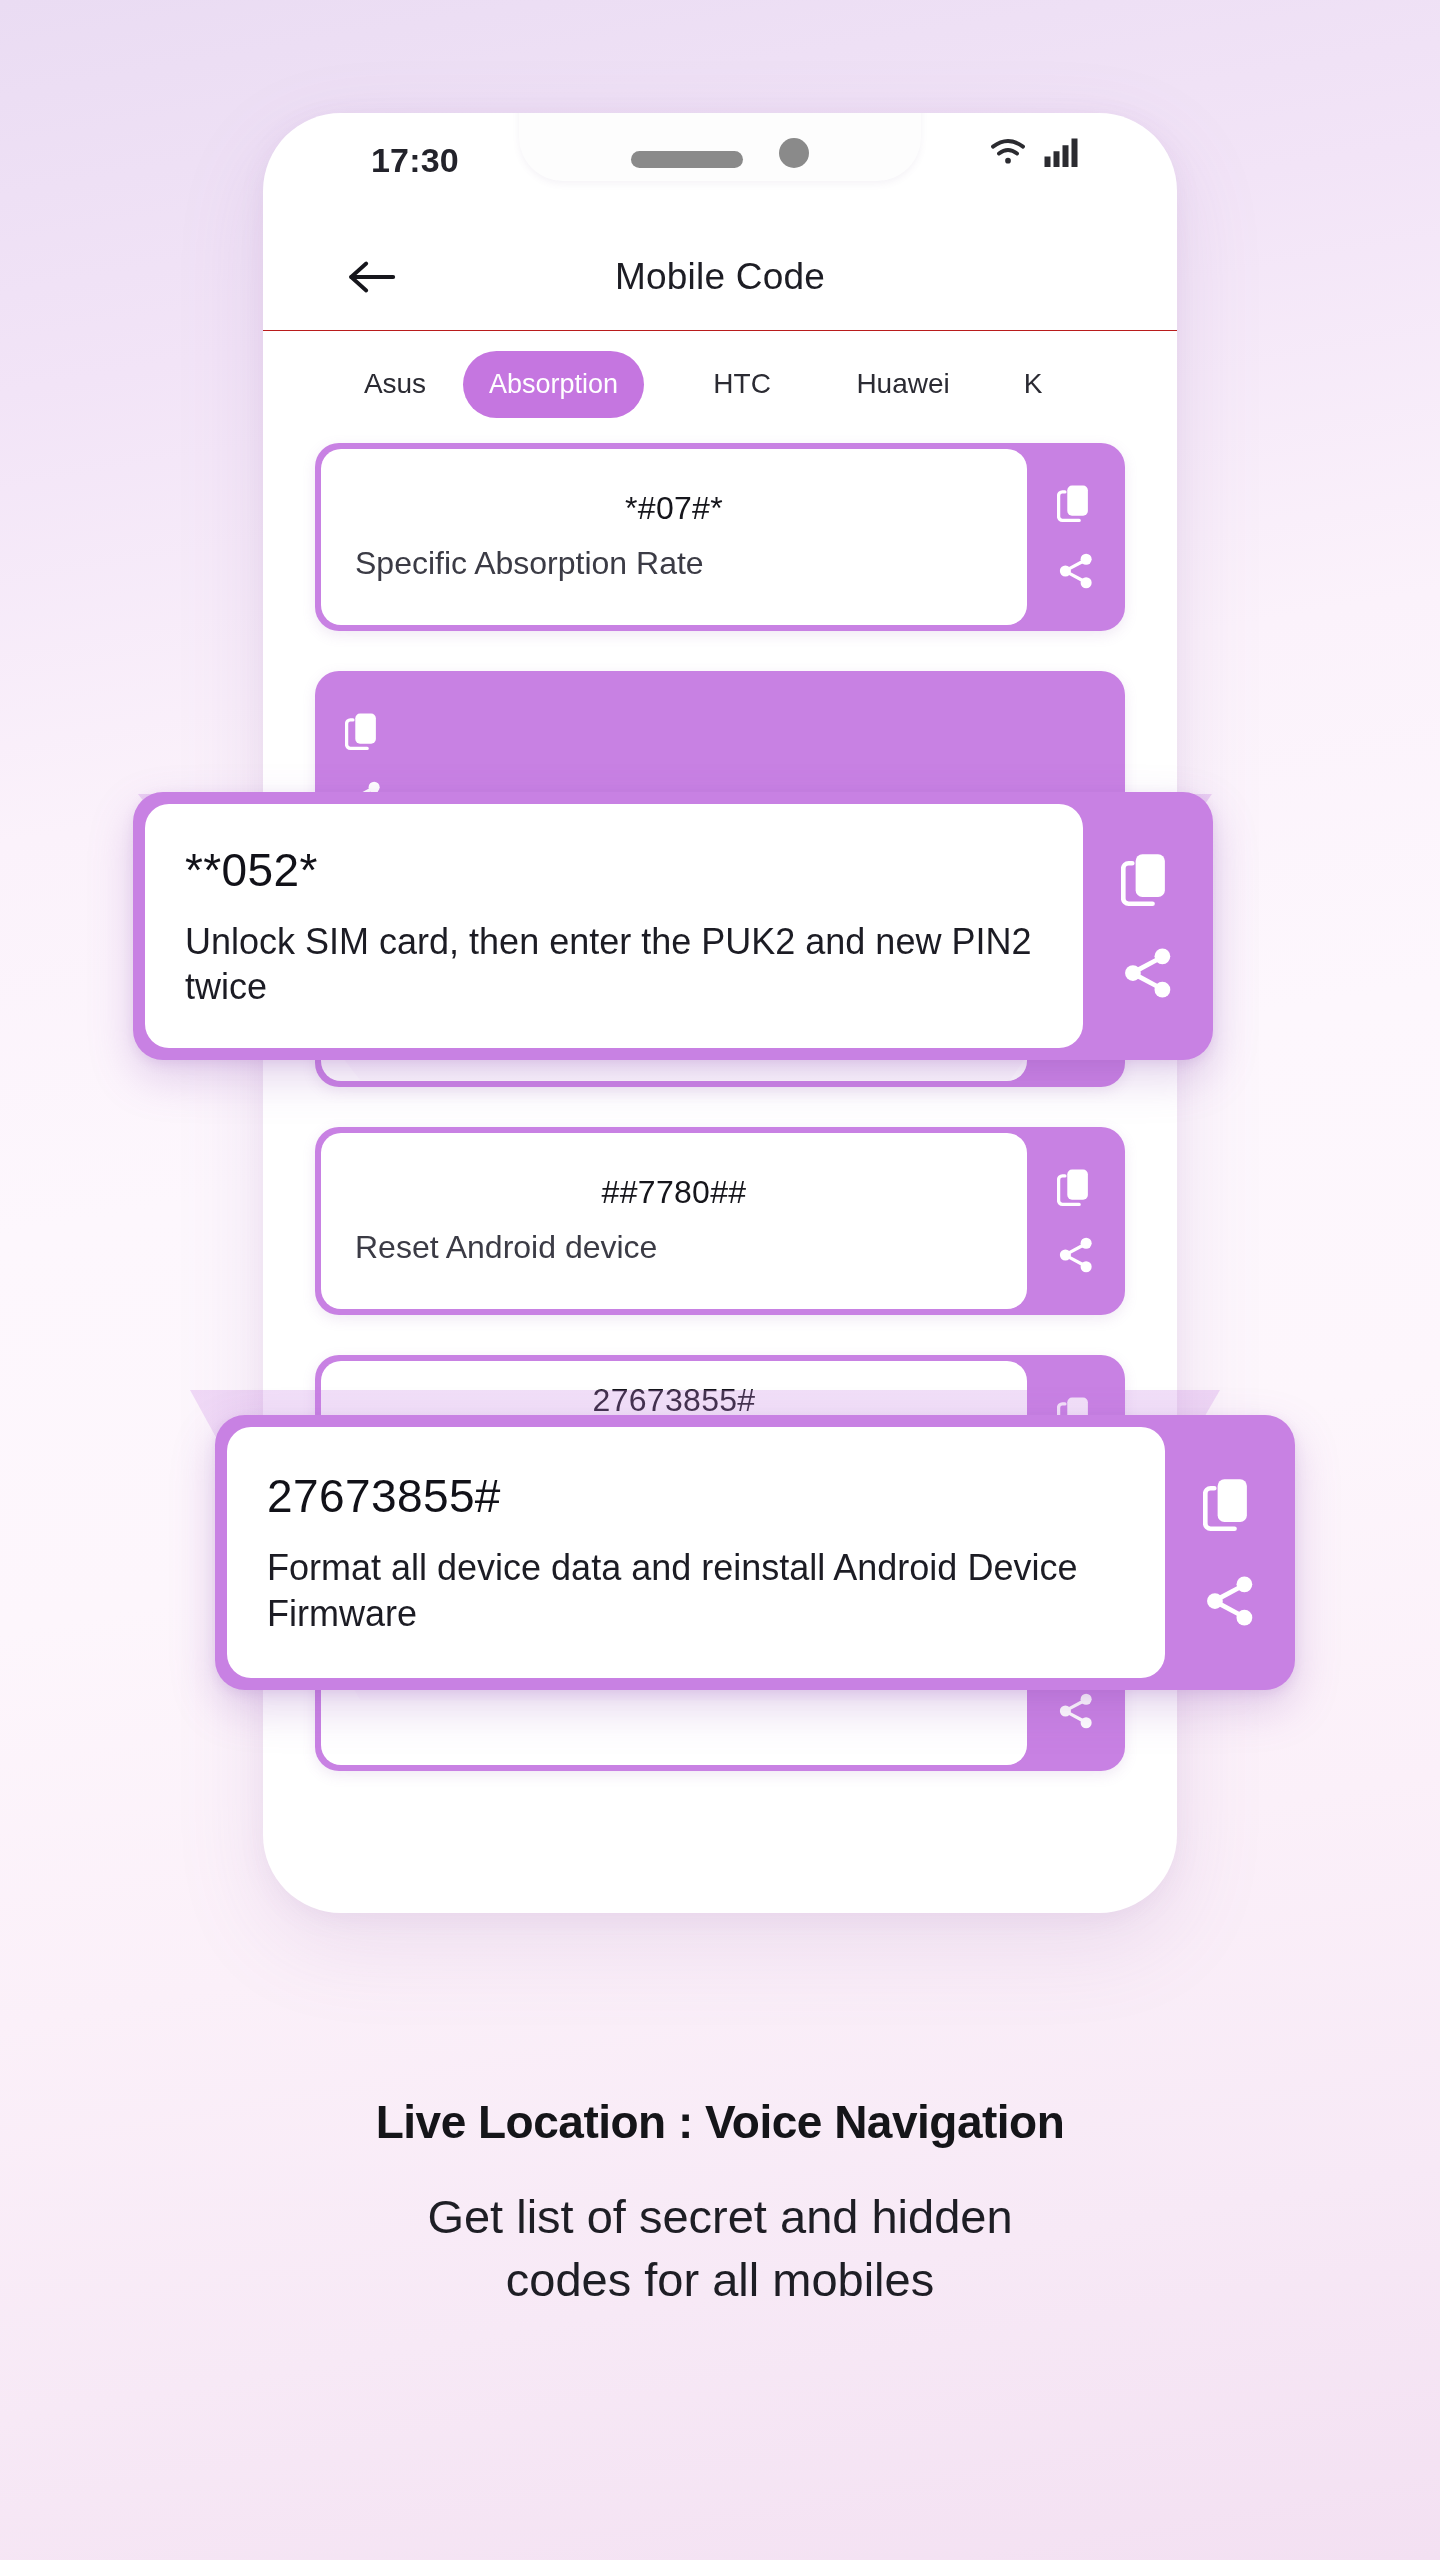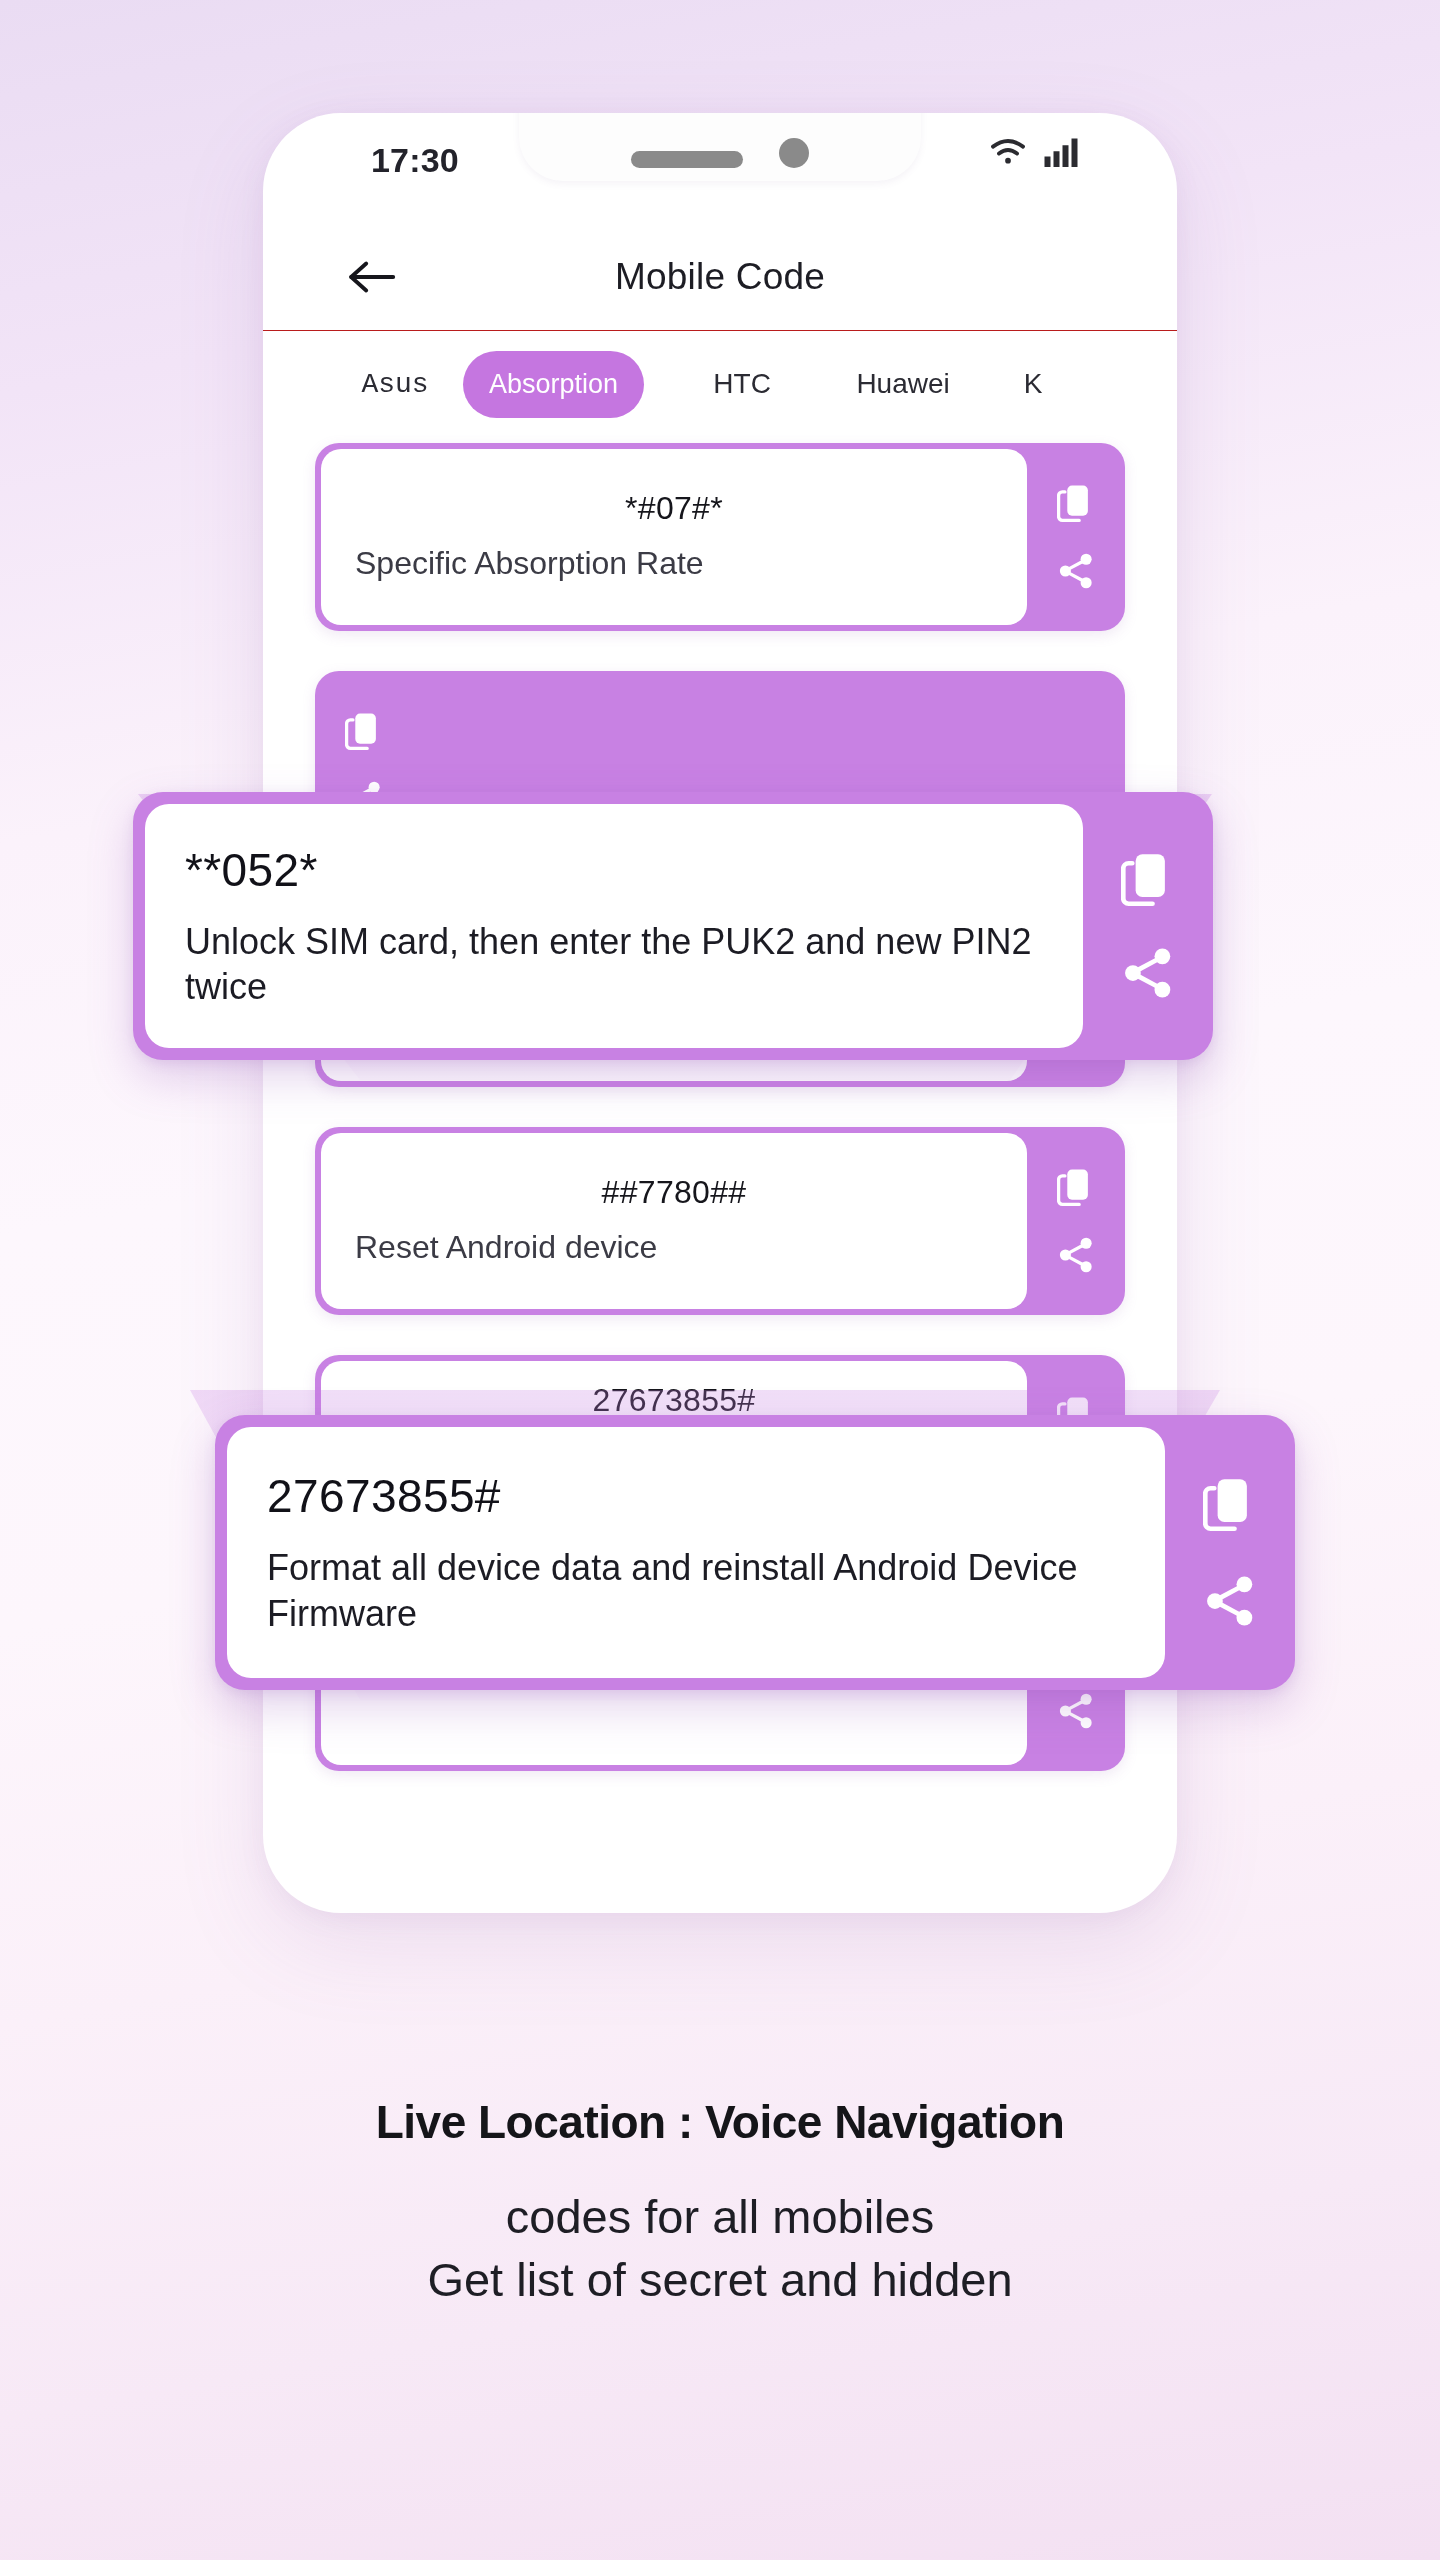--- a/index.html
+++ b/index.html
@@ -135,21 +135,21 @@
   }
   .tab {
     font-size: 28px;
     color: #2b2b33;
     padding: 16px 0;
     white-space: nowrap;
     flex: 0 0 auto;
     text-align: center;
     cursor: pointer;
   }
-  .tab.t-asus      { width: 132px; font-family: Liberation Mono, monospace; }
+  .tab.t-asus      { width: 132px; }
   .tab.t-htc       { width: 152px; margin-left: 20px; }
   .tab.t-huawei    { width: 170px; }
   .tab.t-k         { width: 90px; }
   .tab.active {
     background: #c576e0;
     color: #ffffff;
     border-radius: 34px;
     padding: 18px 26px;
     font-size: 27px;
     margin: 0 2px;
@@ -497,16 +497,16 @@
       <circle cx="18.4" cy="20.4" r="3.5" fill="#fff"></circle>
       <line x1="7.8" y1="11.5" x2="16.2" y2="7" stroke="#fff" stroke-width="2.1"></line>
       <line x1="7.8" y1="14.5" x2="16.2" y2="19" stroke="#fff" stroke-width="2.1"></line>
     </svg>
   </div>
 </div>
 
 <div class="promo">
   <div class="promo-title">Live Location : Voice Navigation</div>
   <div class="promo-sub">
+    <div>Get list of secret and hidden</div>
     <div>codes for all mobiles</div>
-    <div>Get list of secret and hidden</div>
   </div>
 </div>
 
 </body></html>

